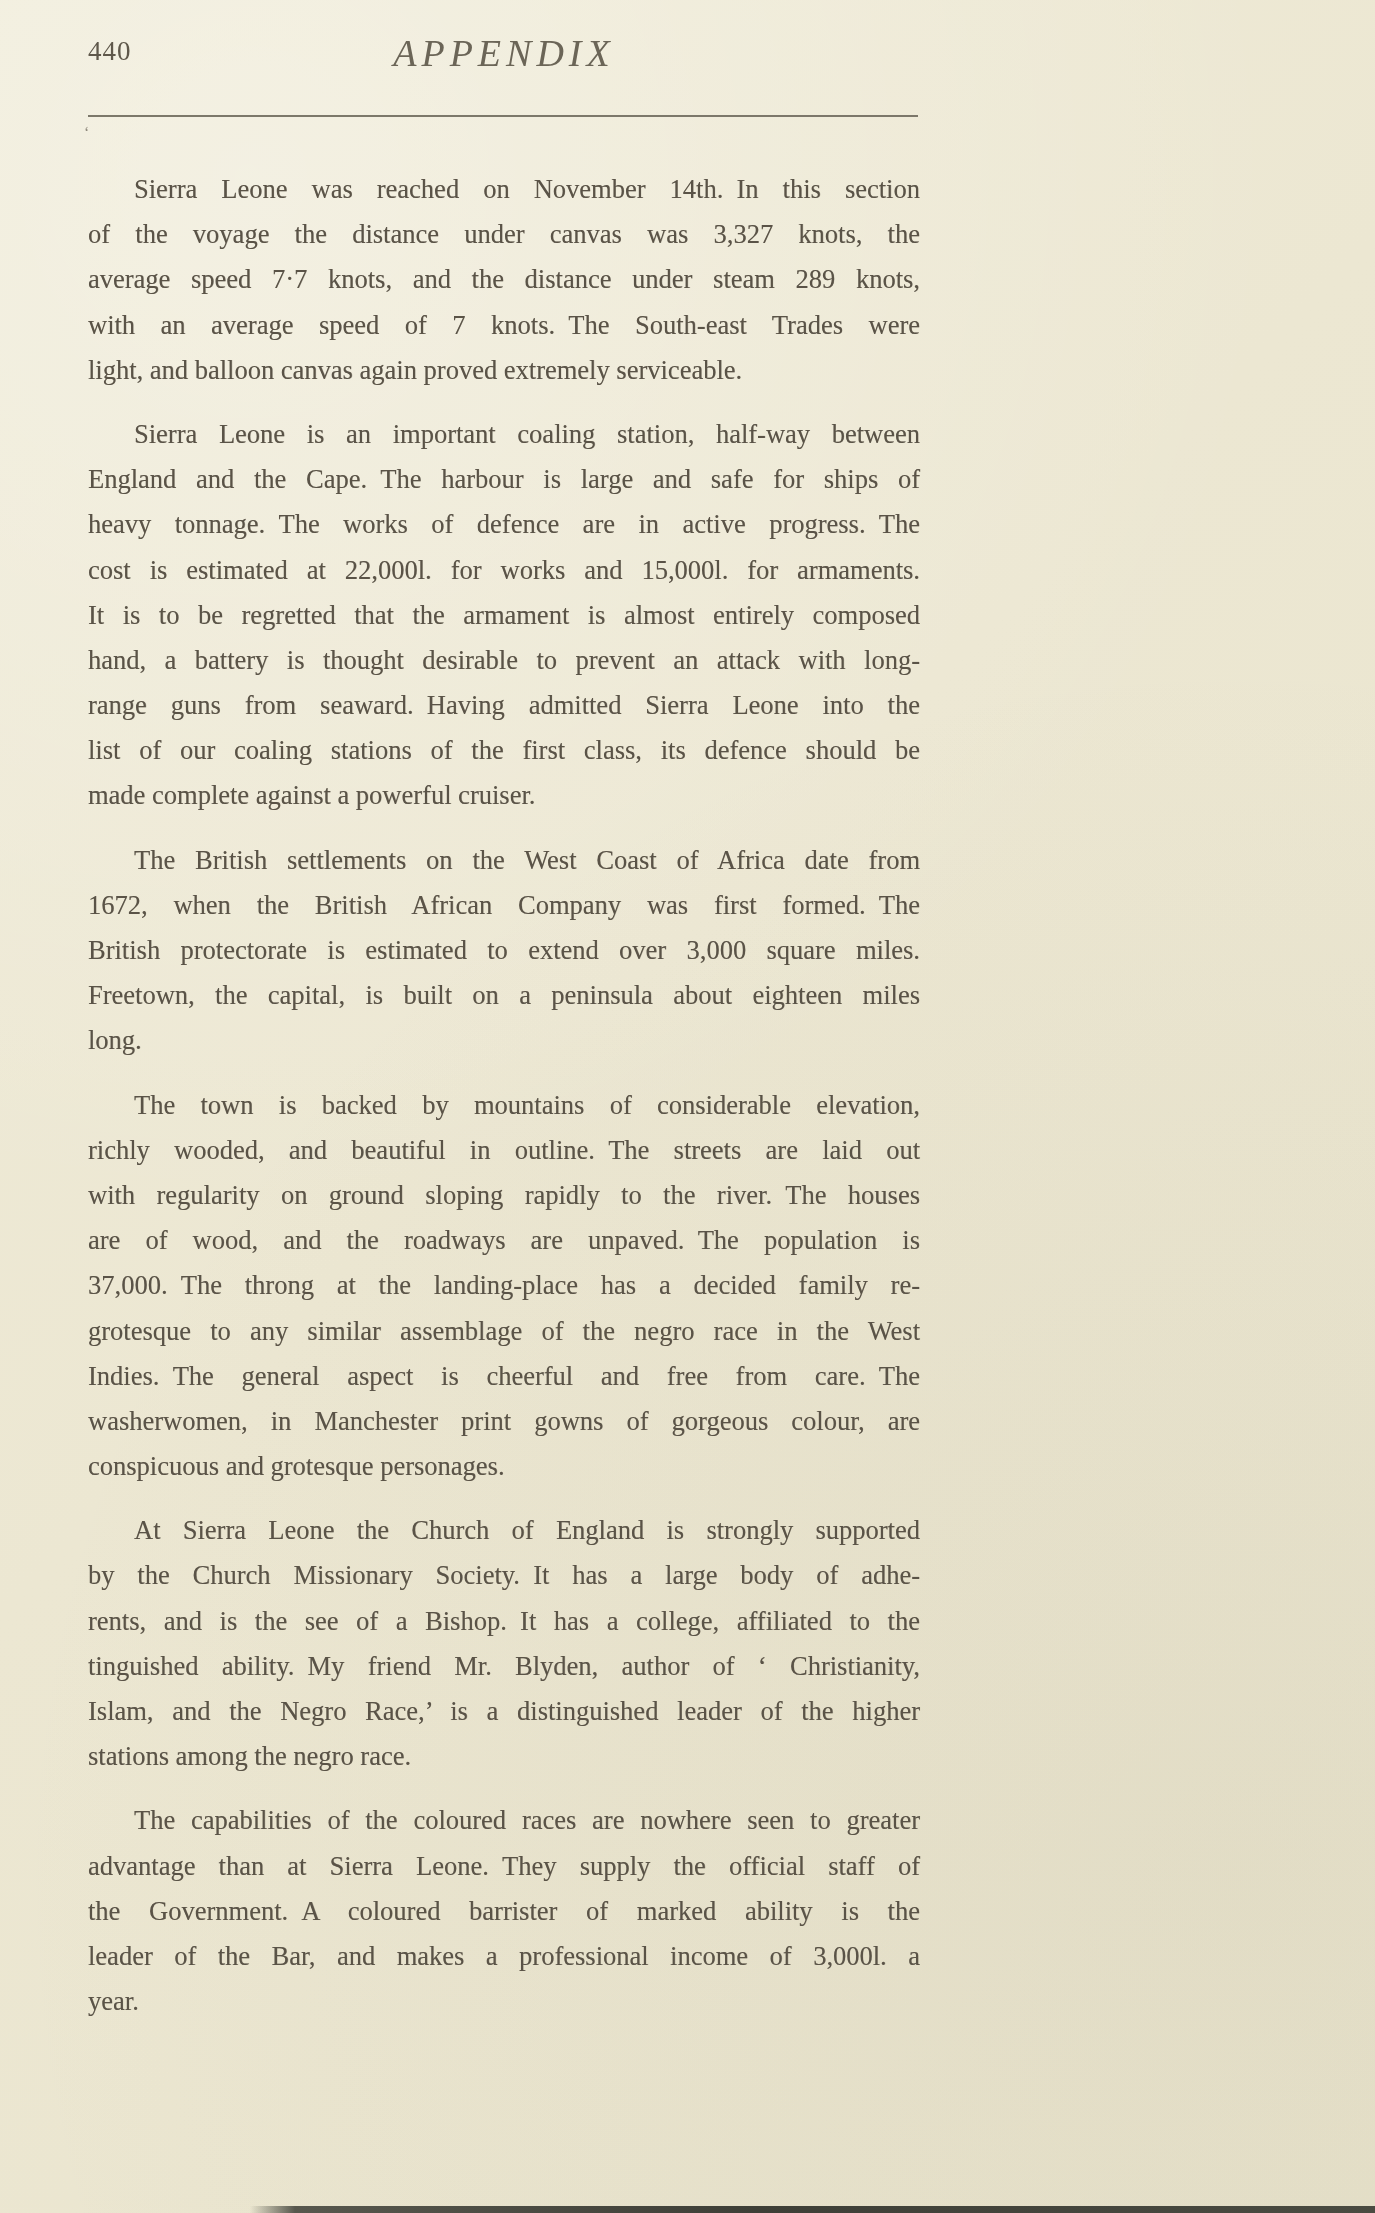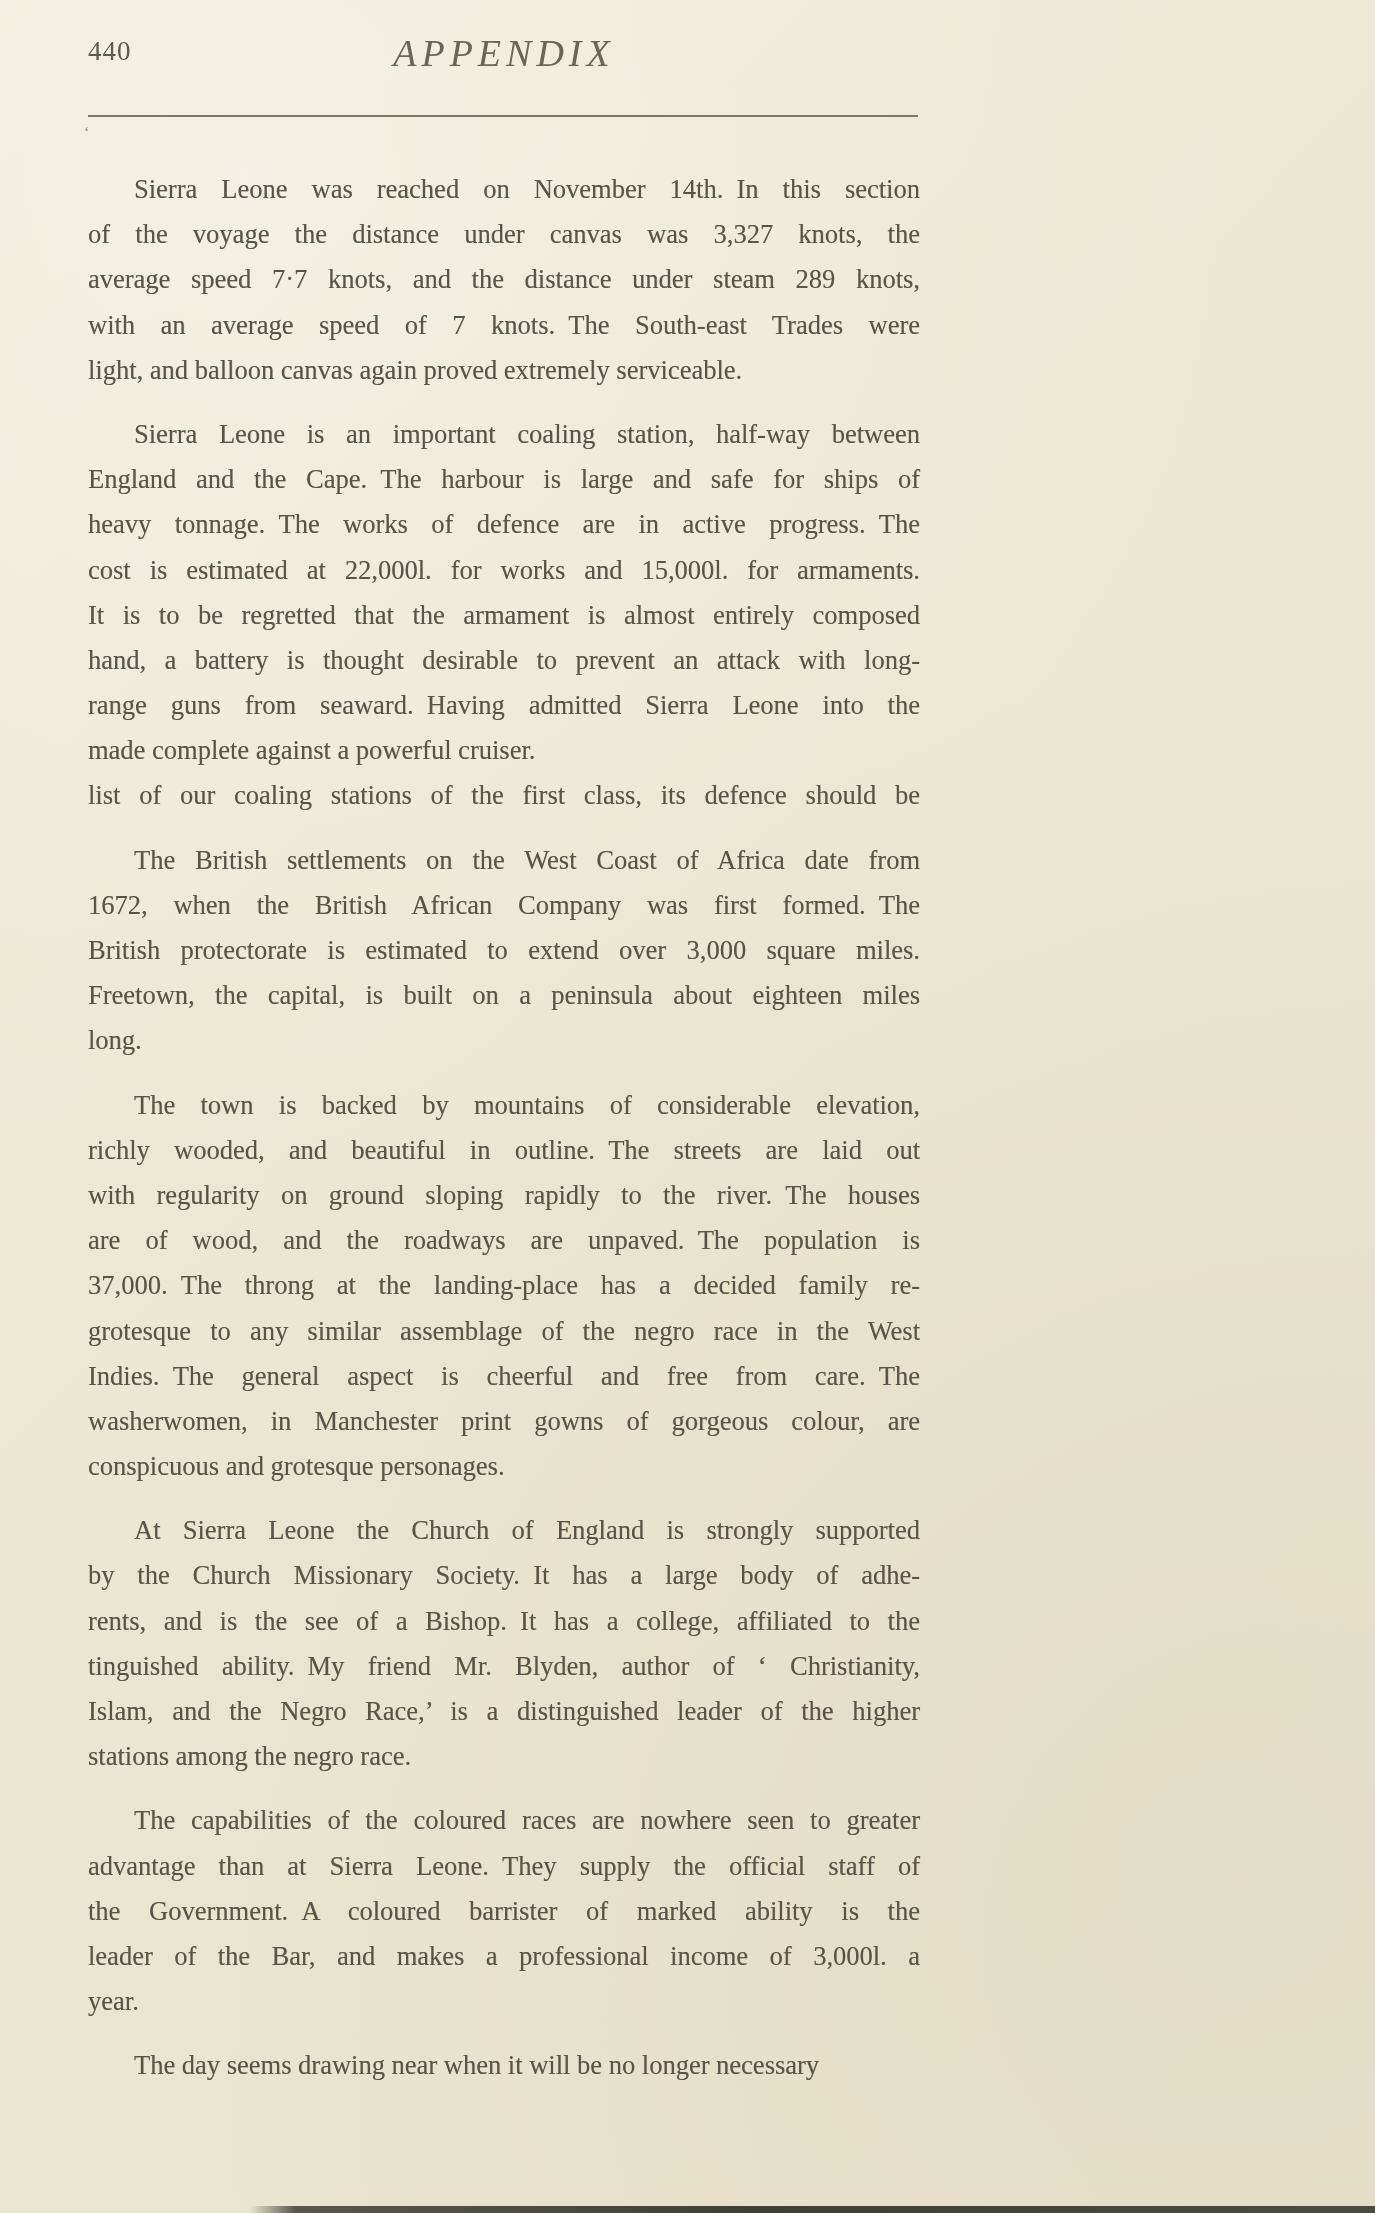--- a/index.html
+++ b/index.html
@@ -111,22 +111,22 @@
         <div class="line last">light, and balloon canvas again proved extremely serviceable.</div>
       </div>
       <div class="paragraph">
         <div class="line indent">Sierra Leone is an important coaling station, half-way between</div>
         <div class="line">England and the Cape. The harbour is large and safe for ships of</div>
         <div class="line">heavy tonnage. The works of defence are in active progress. The</div>
         <div class="line">cost is estimated at 22,000l. for works and 15,000l. for armaments.</div>
         <div class="line">It is to be regretted that the armament is almost entirely composed</div>
         <div class="line">hand, a battery is thought desirable to prevent an attack with long-</div>
         <div class="line">range guns from seaward. Having admitted Sierra Leone into the</div>
+        <div class="line">list of our coaling stations of the first class, its defence should be</div>
         <div class="line last">made complete against a powerful cruiser.</div>
-        <div class="line">list of our coaling stations of the first class, its defence should be</div>
       </div>
       <div class="paragraph">
         <div class="line indent">The British settlements on the West Coast of Africa date from</div>
         <div class="line">1672, when the British African Company was first formed. The</div>
         <div class="line">British protectorate is estimated to extend over 3,000 square miles.</div>
         <div class="line">Freetown, the capital, is built on a peninsula about eighteen miles</div>
         <div class="line last">long.</div>
       </div>
       <div class="paragraph">
         <div class="line indent">The town is backed by mountains of considerable elevation,</div>
@@ -147,18 +147,15 @@
         <div class="line">Islam, and the Negro Race,’ is a distinguished leader of the higher</div>
         <div class="line last">stations among the negro race.</div>
       </div>
       <div class="paragraph">
         <div class="line indent">The capabilities of the coloured races are nowhere seen to greater</div>
         <div class="line">advantage than at Sierra Leone. They supply the official staff of</div>
         <div class="line">the Government. A coloured barrister of marked ability is the</div>
         <div class="line">leader of the Bar, and makes a professional income of 3,000l. a</div>
         <div class="line last">year.</div>
       </div>
-      <div class="paragraph">
-        <div class="line indent last">The day seems drawing near when it will be no longer necessary</div>
-      </div>
     </div>
   <div class="scan-edge-bottom"></div>
 </div>
 
 </body></html>

